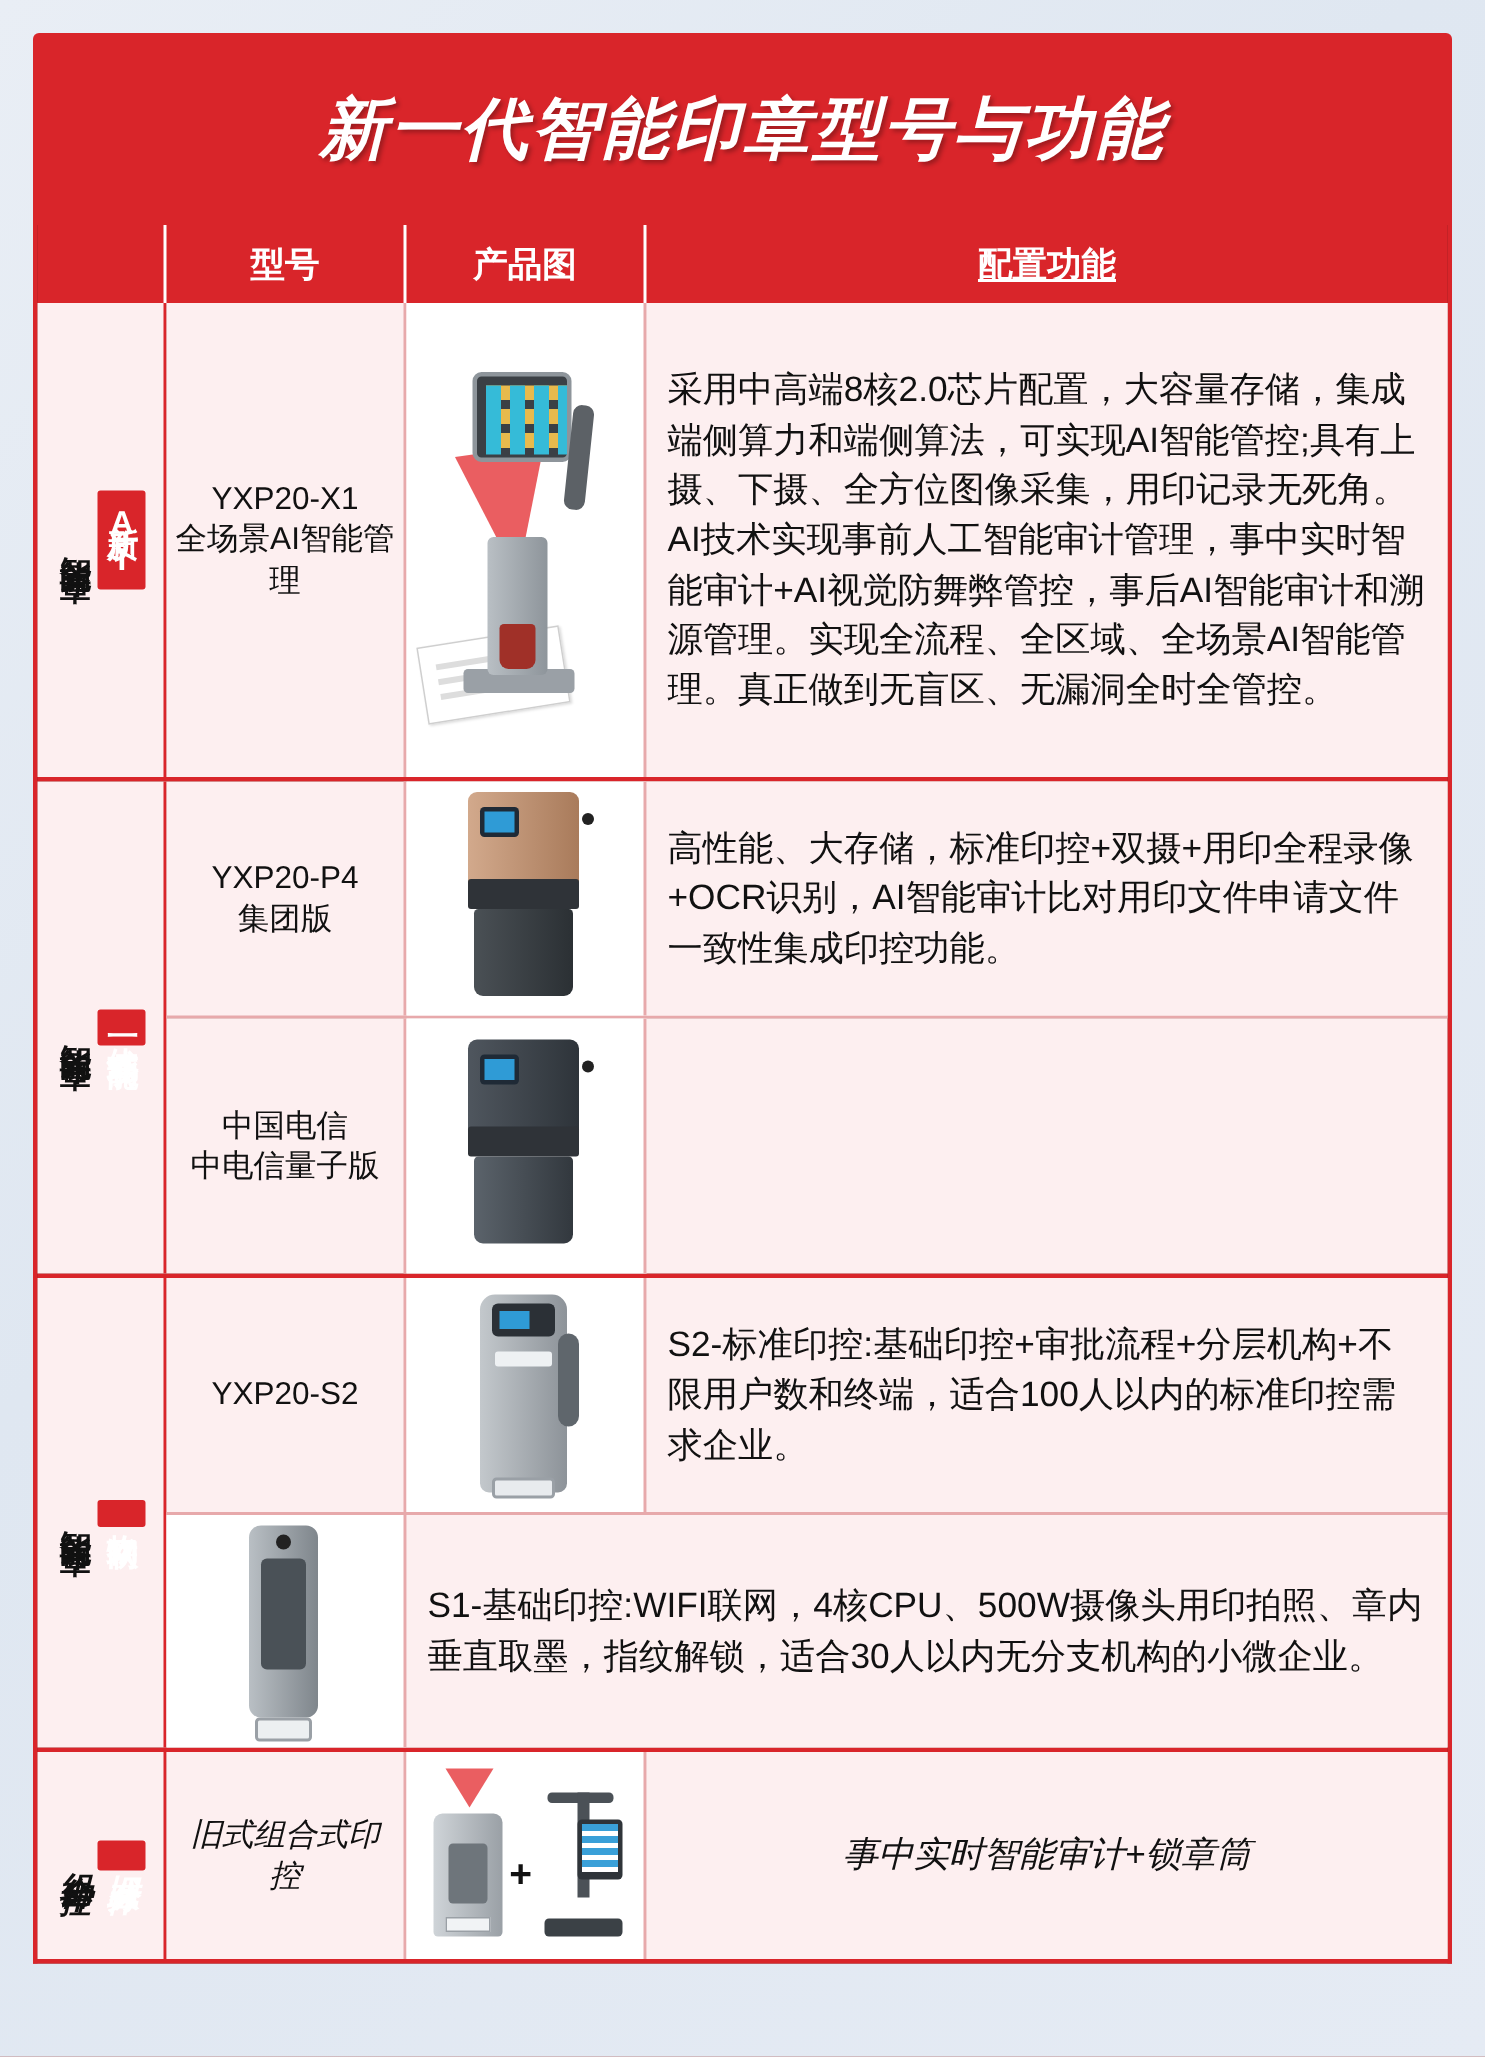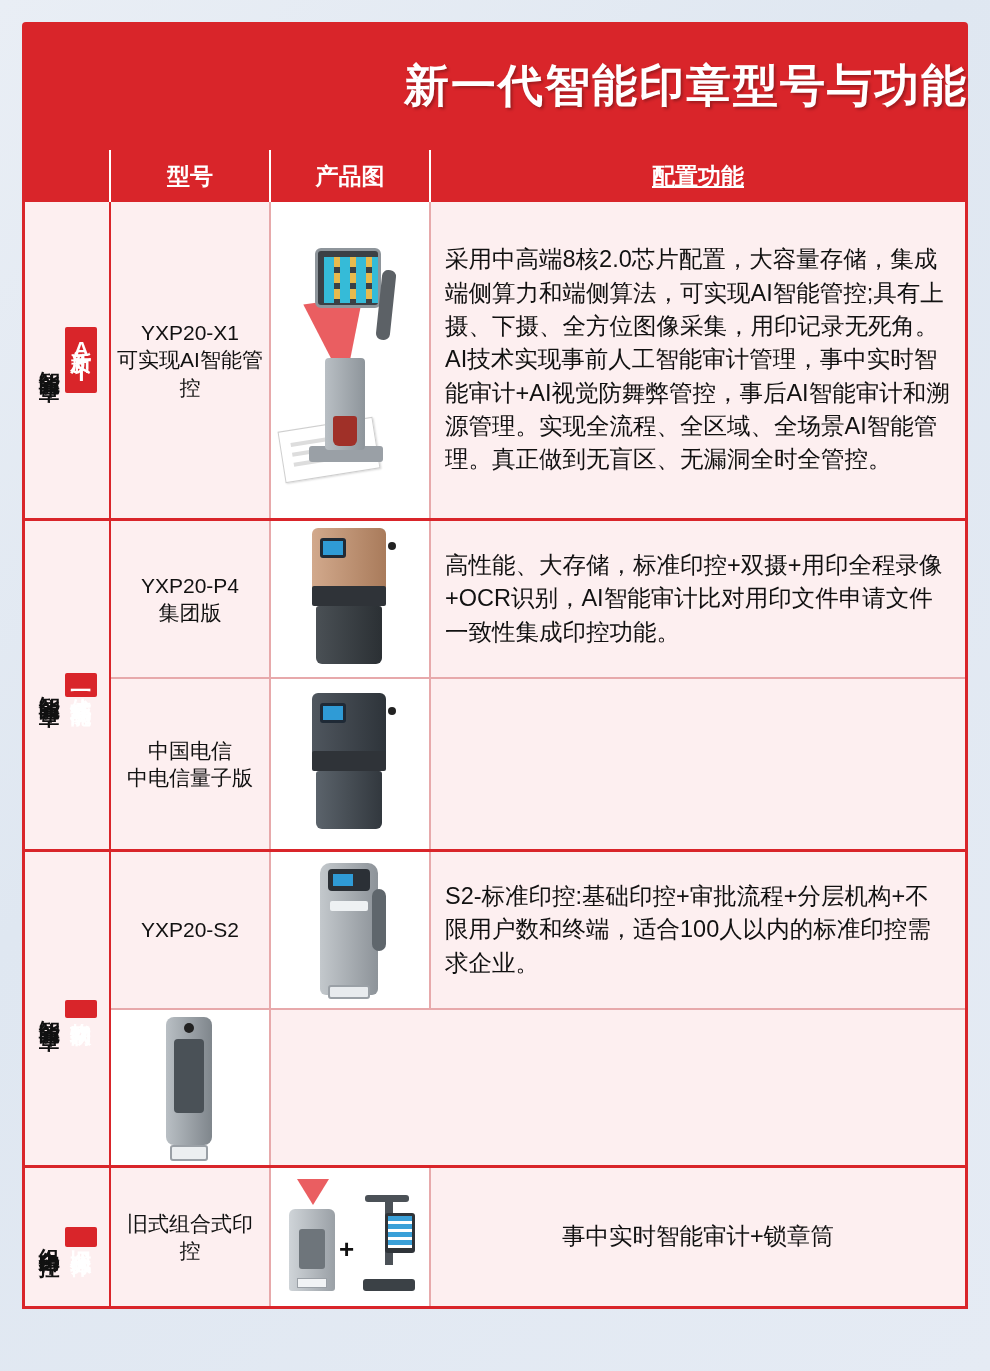--- a/index.html
+++ b/index.html
@@ -14,22 +14,23 @@
   .page {
     position: absolute;
     left: 22px; top: 22px;
     width: 946px; height: 1327px;
   }
   
   .banner {
     height: 128px;
     background: #d9252a;
     border-radius: 4px 4px 0 0;
-    display: flex; align-items: center; justify-content: flex-end;
+    display: flex; align-items: center; justify-content: center;
     position: relative;
+    font-style: italic;
   }
   .banner-title {
     color: #ffffff;
     font-size: 45px;
     font-weight: bold;
     letter-spacing: 2px;
     text-shadow: 2px 2px 3px rgba(0,0,0,0.28);
   }
   
   .table {
@@ -52,21 +53,21 @@
   .col-cat   { width: 86px; flex: 0 0 86px; }
   .col-model { width: 160px; flex: 0 0 160px; }
   .col-img   { width: 160px; flex: 0 0 160px; }
   .col-desc  { flex: 1 1 auto; text-decoration: underline; }
 
   .group {
     display: flex;
     border-bottom: 3px solid #d9252a;
     align-items: stretch;
   }
-  .group:last-child { border-bottom: none; }
+  .group:last-child { border-bottom: none; font-style: italic; }
 
   .cat-cell {
     width: 86px; flex: 0 0 86px;
     border-right: 2px solid #d9252a;
     display: flex; flex-direction: row-reverse;
     align-items: center; justify-content: center;
     gap: 4px;
     padding: 6px 2px;
     background: #fdeff0;
   }
@@ -285,21 +286,21 @@
     </div>
 
     <div class="group">
       <div class="cat-cell">
         <div class="cat-badge">新质AI</div>
         <div class="cat-sub">智能印章</div>
       </div>
       <div class="rows">
         <div class="row" style="min-height:316px">
           <div class="model-cell" style="white-space:pre-line">YXP20-X1
-可实现AI智能管控</div>
+全场景AI智能管理</div>
           <div class="img-cell">
             <div class="dev x1">
               <div class="paper"></div>
               <div class="beam"></div>
               <div class="base"></div>
               <div class="column"></div>
               <div class="stamp"></div>
               <div class="screen"></div>
               <div class="arm"></div>
             </div>
@@ -366,20 +367,21 @@
         </div>
         <div class="row" style="min-height:155px">
           <div class="img-cell">
             <div class="s1">
               <div class="body"></div>
                 <div class="win"></div>
                 <div class="cam"></div>
                 <div class="foot"></div>
             </div>
           </div>
+          <div class="desc-cell">S1-基础印控:WIFI联网，4核CPU、500W摄像头用印拍照、章内垂直取墨，指纹解锁，适合30人以内无分支机构的小微企业。</div>
         </div>
       </div>
     </div>
 
     <div class="group">
       <div class="cat-cell">
         <div class="cat-badge">旧式分体</div>
         <div class="cat-sub">组合印控</div>
       </div>
       <div class="rows">

